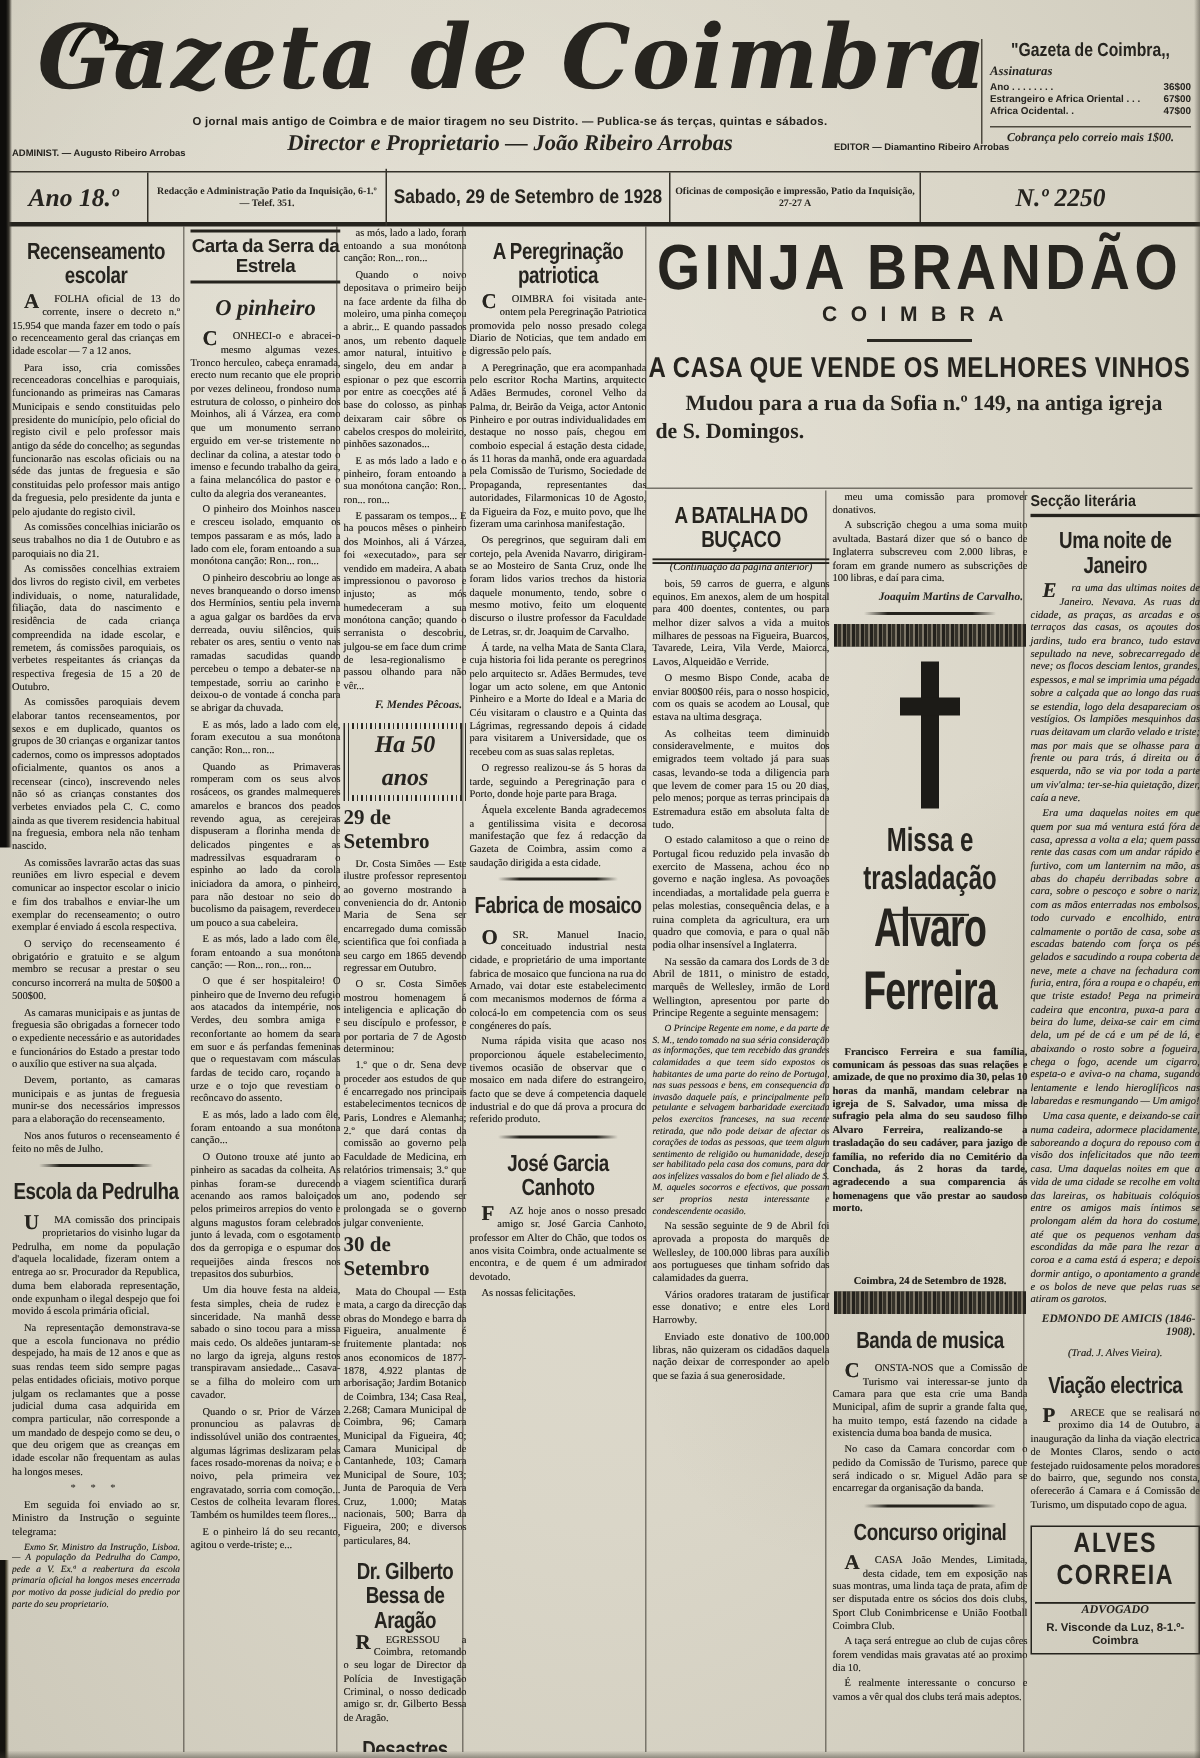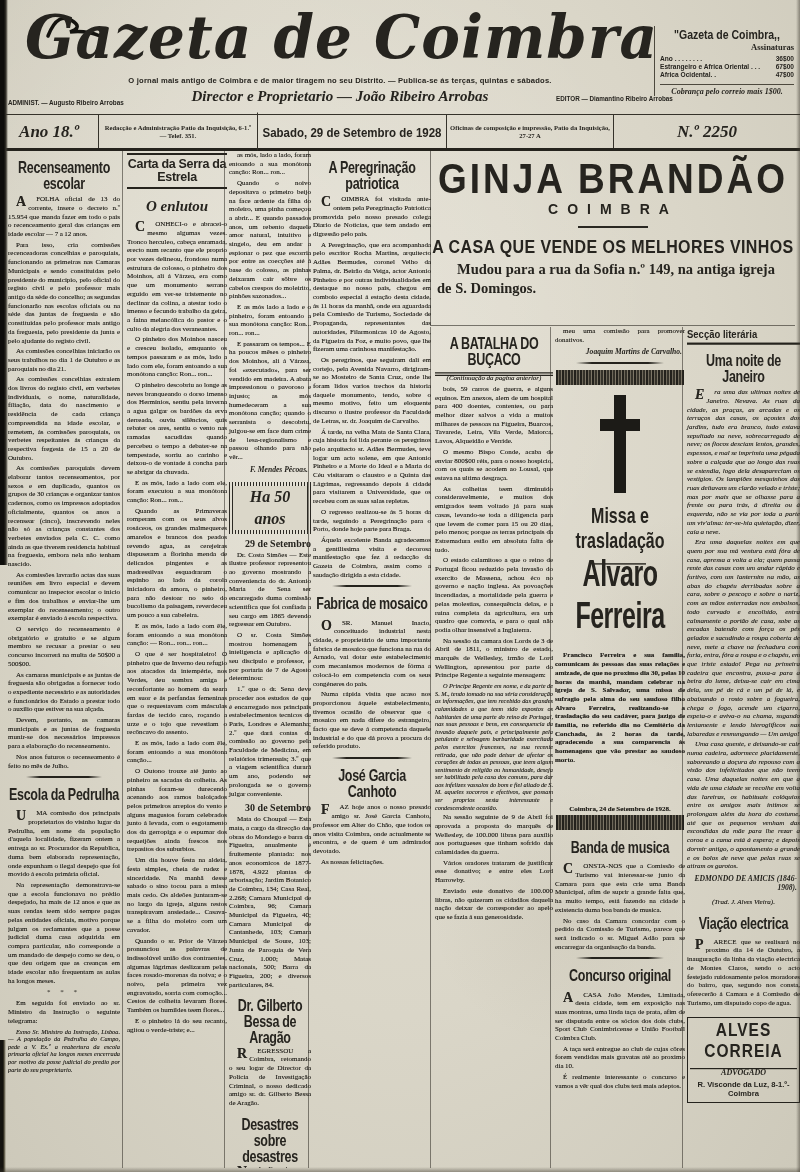--- a/index.html
+++ b/index.html
@@ -24,21 +24,21 @@
   .title{position:absolute;left:24px;top:4px;width:635px;text-align:center;
     font-family:"DejaVu Serif",serif;font-style:italic;font-weight:bold;font-size:58px;
     letter-spacing:1px;white-space:nowrap;transform:scaleY(1.02);}
   .tagline{position:absolute;left:30px;top:76px;width:620px;text-align:center;
     font-family:"Liberation Sans",sans-serif;font-weight:bold;font-size:7.6px;letter-spacing:.2px;}
   .adm{position:absolute;left:8px;top:99px;font-family:"Liberation Sans",sans-serif;font-size:6.3px;font-weight:bold;}
   .dir{position:absolute;left:140px;top:88px;width:400px;text-align:center;font-size:15px;font-weight:bold;font-style:italic;}
   .ed{position:absolute;left:556px;top:95px;font-family:"Liberation Sans",sans-serif;font-size:6.3px;font-weight:bold;}
   .subs{position:absolute;right:4px;top:26px;width:134px;border-left:1px solid #4d493e;padding:2px 2px 0 5px;}
   .subs-title{font-family:"Liberation Sans",sans-serif;font-weight:bold;font-size:10.5px;text-align:center;transform:scaleY(1.2);}
-  .subs-sub{font-weight:bold;font-size:8.5px;text-align:right;margin:2px 0 3px;}
+  .subs-sub{font-style:italic;font-weight:bold;font-size:8.5px;text-align:left;margin:2px 0 3px;}
   .subs-row{display:flex;justify-content:space-between;font-family:"Liberation Sans",sans-serif;font-weight:bold;font-size:6.6px;line-height:8.2px;}
   .subs-note{margin-top:4px;border-top:1px solid #4d493e;padding-top:2px;font-weight:bold;font-size:8px;font-style:italic;text-align:center;}
   .infobar{position:absolute;left:0;bottom:0;width:800px;height:33px;border-top:1px solid #35322a;display:flex;align-items:stretch;}
   .ib{display:flex;align-items:center;justify-content:center;text-align:center;padding:1px 3px;}
   .ib+.ib{border-left:1px solid #35322a;}
   .ib-ano{width:92px;font-size:17px;font-weight:bold;font-style:italic;}
   .ib-red{width:152px;font-size:6.6px;font-weight:bold;line-height:7.8px;}
   .ib-date{width:182px;font-family:"Liberation Sans",sans-serif;font-weight:bold;font-size:11.5px;transform:scaleY(1.15);}
   .ib-ofi{width:160px;font-size:6.6px;font-weight:bold;line-height:7.8px;}
   .ib-num{flex:1;font-size:17px;font-weight:bold;font-style:italic;}
@@ -66,21 +66,21 @@
   #c6{left:550px;width:130px;top:176px;}
   #c7{left:682px;width:113px;top:176px;}
 
   .bh{font-family:"Liberation Sans",sans-serif;font-weight:bold;font-size:12.5px;line-height:1.05;
     text-align:center;letter-spacing:-.3px;transform:scaleY(1.25);transform-origin:center top;margin:9px 0 9px;}
   .bu{padding-bottom:3px;border-bottom:3px double #25231d;margin-bottom:6px;}
   .hbox{border-top:2px solid #25231d;border-bottom:2px solid #25231d;padding:3px 0;transform:none;margin-top:2px;}
   .hsub{font-weight:bold;font-style:italic;font-size:15px;text-align:center;margin:4px 0 5px;}
   .sect{font-family:"Liberation Sans",sans-serif;font-weight:bold;font-size:9.5px;border-bottom:2px solid #25231d;
     padding-bottom:2px;margin:2px 0 5px;transform:scaleY(1.1);}
-  .dhead{font-weight:bold;font-size:10px;text-align:right;margin:4px 0 2px;}
+  .dhead{font-weight:bold;font-size:14px;text-align:left;margin:4px 0 2px;}
   .para{font-size:7px;line-height:8.7px;text-align:justify;text-indent:8px;margin:0 0 2px;word-spacing:-.2px;
     text-shadow:0 0 .4px rgba(38,36,31,.55);}
   .it{font-style:italic;} .bd{font-weight:bold;margin-top:40px;} .sm{font-size:6.3px;line-height:7.6px;} .ct{text-align:center;text-indent:0;}
   .dc{float:left;font-weight:bold;font-size:14px;line-height:11.5px;padding:1px 2px 0 0;}
   .sig{font-style:italic;font-weight:bold;font-size:7.6px;text-align:right;margin:3px 3px 6px 0;}
   .orn{height:2px;width:68%;margin:6px auto;background:linear-gradient(90deg,transparent,#25231d 18% 82%,transparent);}
   .stars{text-align:center;font-size:7px;letter-spacing:4px;margin:3px 0;}
   .ha50{margin:8px 0 4px;padding:4px;background:repeating-linear-gradient(90deg,#2c2a24 0 1px,transparent 1px 3px);}
   .ha50 span{display:block;background:#dbd7c9;text-align:center;font-weight:bold;font-style:italic;font-size:16px;line-height:22px;}
   .disp{font-family:"Liberation Sans",sans-serif;font-weight:bold;text-align:center;transform-origin:center top;}
@@ -166,21 +166,21 @@
         <div class="orn"></div>
         <div class="bh">Escola da Pedrulha</div>
         <div class="para"><span class="dc">U</span>MA comissão dos principais proprietarios do visinho lugar da Pedrulha, em nome da população d'aquela localidade, fizeram ontem a entrega ao sr. Procurador da Republica, duma bem elaborada representação, onde expunham o ilegal despejo que foi movido á escola primária oficial.</div>
         <div class="para">Na representação demonstrava-se que a escola funcionava no prédio despejado, ha mais de 12 anos e que as suas rendas teem sido sempre pagas pelas entidades oficiais, motivo porque julgam os reclamantes que a posse judicial duma casa adquirida em compra particular, não corresponde a um mandado de despejo como se deu, o que deu origem que as creanças em idade escolar não frequentam as aulas ha longos meses.</div>
         <div class="stars">*  *  *</div>
         <div class="para">Em seguida foi enviado ao sr. Ministro da Instrução o seguinte telegrama:</div>
         <div class="para it sm">Exmo Sr. Ministro da Instrução, Lisboa. — A população da Pedrulha do Campo, pede a V. Ex.ª a reabertura da escola primaria oficial ha longos meses encerrada por motivo da posse judicial do predio por parte do seu proprietario.</div>
       </div>
     <div class="col rl" id="c2">
         <div class="bh hbox">Carta da Serra da Estrela</div>
-        <div class="hsub">O enlutou</div>
+        <div class="hsub">O pinheiro</div>
         <div class="para"><span class="dc">C</span>ONHECI-o e abracei-o mesmo algumas vezes. Tronco herculeo, cabeça enramada, erecto num recanto que ele proprio por vezes delineou, frondoso numa estrutura de colosso, o pinheiro dos Moinhos, ali á Várzea, era como que um monumento serrano erguido em ver-se tristemente no declinar da colina, a atestar todo o imenso e fecundo trabalho da geira, a faina melancólica do pastor e o culto da alegria dos veraneantes.</div>
         <div class="para">O pinheiro dos Moinhos nasceu e cresceu isolado, emquanto os tempos passaram e as mós, lado a lado com ele, foram entoando a sua monótona canção: Ron... ron...</div>
         <div class="para">O pinheiro descobriu ao longe as neves branqueando o dorso imenso dos Hermínios, sentiu pela inverna a agua galgar os bardões da erva derreada, ouviu silêncios, quis rebater os ares, sentiu o vento nas ramadas sacudidas quando percebeu o tempo a debater-se na tempestade, sorriu ao carinho e deixou-o de vontade á concha para se abrigar da chuvada.</div>
         <div class="para">E as mós, lado a lado com ele, foram executou a sua monótona canção: Ron... ron...</div>
         <div class="para">Quando as Primaveras romperam com os seus alvos rosáceos, os grandes malmequeres amarelos e brancos dos peados revendo agua, as cerejeiras dispuseram a florinha menda de delicados pingentes e as madressilvas esquadraram o espinho ao lado da corola iniciadora da amora, o pinheiro, para não destoar no seio do bucolismo da paisagem, reverdeceu um pouco a sua cabeleira.</div>
         <div class="para">E as mós, lado a lado com êle, foram entoando a sua monótona canção: — Ron... ron... ron...</div>
         <div class="para">O que é ser hospitaleiro! O pinheiro que de Inverno deu refugio aos atacados da intempérie, nos Verdes, deu sombra amiga e reconfortante ao homem da seara em suor e ás perfandas femeninas que o requestavam com másculas fardas de tecido caro, roçando a urze e o tojo que revestiam o recôncavo do assento.</div>
         <div class="para">E as mós, lado a lado com êle, foram entoando a sua monótona canção...</div>
         <div class="para">O Outono trouxe até junto ao pinheiro as sacadas da colheita. As pinhas foram-se durecendo acenando aos ramos baloiçados pelos primeiros arrepios do vento e alguns magustos foram celebrados junto á levada, com o esgotamento dos da gerropiga e o espumar dos requeijões ainda frescos nos trepasitos dos suburbios.</div>
         <div class="para">Um dia houve festa na aldeia, festa simples, cheia de rudez e sinceridade. Na manhã desse sabado o sino tocou para a missa mais cedo. Os aldeões juntaram-se no largo da igreja, alguns restos transpiravam ansiedade... Casava-se a filha do moleiro com um cavador.</div>
@@ -232,20 +232,21 @@
         <div class="para">As colheitas teem diminuido consideravelmente, e muitos dos emigrados teem voltado já para suas casas, levando-se toda a diligencia para que levem de comer para 15 ou 20 dias, pelo menos; porque as terras principais da Estremadura estão em absoluta falta de tudo.</div>
         <div class="para">O estado calamitoso a que o reino de Portugal ficou reduzido pela invasão do exercito de Massena, achou éco no governo e nação inglesa. As povoações incendiadas, a mortalidade pela guerra e pelas molestias, consequência delas, e a ruina completa da agricultura, era um quadro que comovia, e para o qual não podia olhar insensível a Inglaterra.</div>
         <div class="para">Na sessão da camara dos Lords de 3 de Abril de 1811, o ministro de estado, marquês de Wellesley, irmão de Lord Wellington, apresentou por parte do Principe Regente a seguinte mensagem:</div>
         <div class="para it sm">O Principe Regente em nome, e da parte de S. M., tendo tomado na sua séria consideração as informações, que tem recebido das grandes calamidades a que teem sido expostos os habitantes de uma parte do reino de Portugal, nas suas pessoas e bens, em consequencia da invasão daquele país, e principalmente pela petulante e selvagem barbaridade exercitada pelos exercitos franceses, na sua recente retirada, que não pode deixar de afectar os corações de todas as pessoas, que teem algum sentimento de religião ou humanidade, deseja ser habilitado pela casa dos comuns, para dar aos infelizes vassalos do bom e fiel aliado de S. M. aqueles socorros e efectivos, que possam ser proprios nesta interessante e condescendente ocasião.</div>
         <div class="para">Na sessão seguinte de 9 de Abril foi aprovada a proposta do marquês de Wellesley, de 100.000 libras para auxílio aos portugueses que tinham sofrido das calamidades da guerra.</div>
         <div class="para">Vários oradores trataram de justificar esse donativo; e entre eles Lord Harrowby.</div>
         <div class="para">Enviado este donativo de 100.000 libras, não quizeram os cidadãos daquela nação deixar de corresponder ao apelo que se fazia á sua generosidade.</div>
       </div>
     <div class="col rl" id="c6">
         <div class="para">meu uma comissão para promover donativos.</div>
+        <div class="para">A subscrição chegou a uma soma muito avultada. Bastará dizer que só o banco de Inglaterra subscreveu com 2.000 libras, e foram em grande numero as subscrições de 100 libras, e daí para cima.</div>
         <div class="sig">Joaquim Martins de Carvalho.</div>
         <div class="orn"></div>
         <div class="crossblk">
           <div class="halftone"></div>
           <div class="cross"></div>
         </div>
         <div class="disp disp-m">Missa e trasladação</div>
         <div class="disp disp-l">Alvaro Ferreira</div>
         <div class="para bd">Francisco Ferreira e sua família, comunicam ás pessoas das suas relações e amizade, de que no proximo dia 30, pelas 10 horas da manhã, mandam celebrar na igreja de S. Salvador, uma missa de sufragio pela alma do seu saudoso filho Alvaro Ferreira, realizando-se a trasladação do seu cadáver, para jazigo de família, no referido dia no Cemitério da Conchada, ás 2 horas da tarde, agradecendo a sua comparencia ás homenagens que vão prestar ao saudoso morto.</div>
         <div class="para bd ct">Coimbra, 24 de Setembro de 1928.</div>

